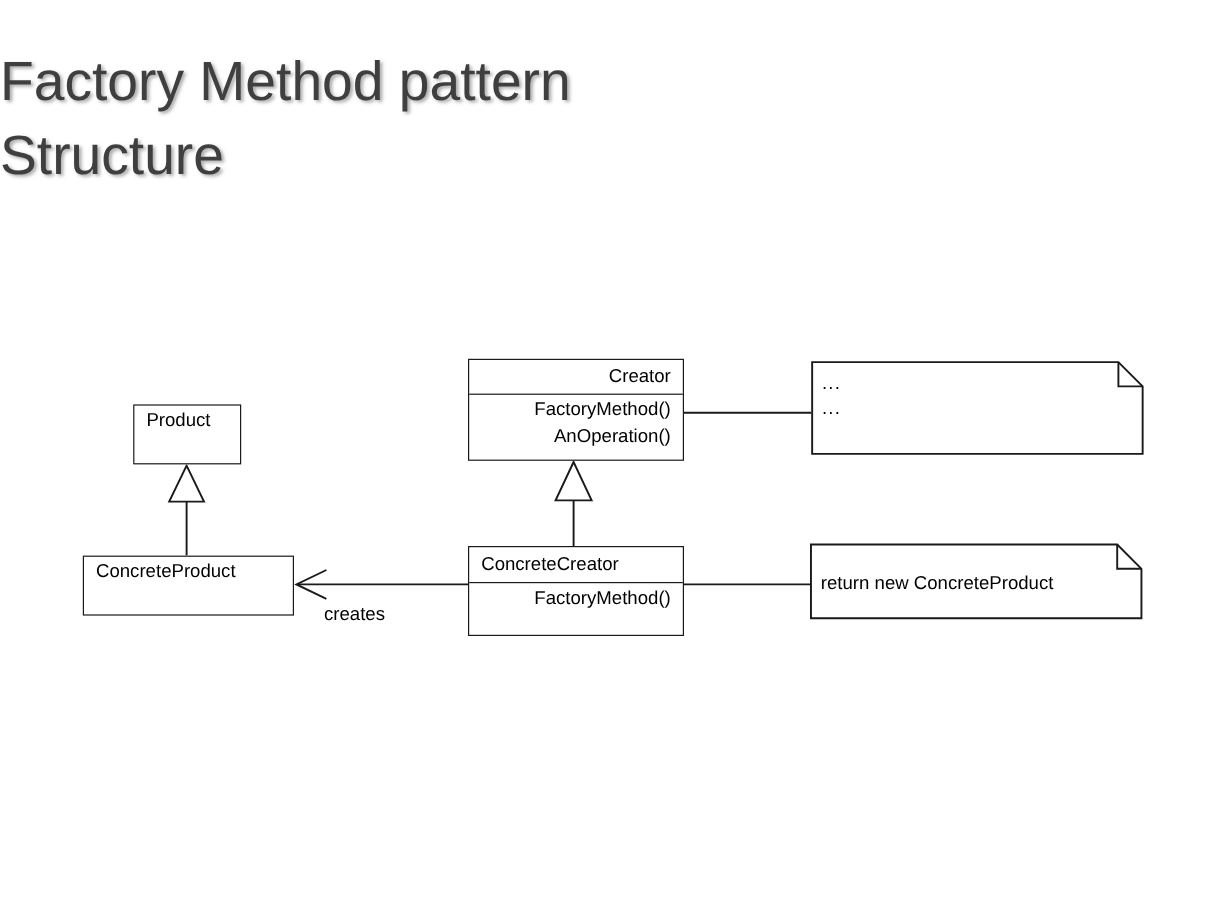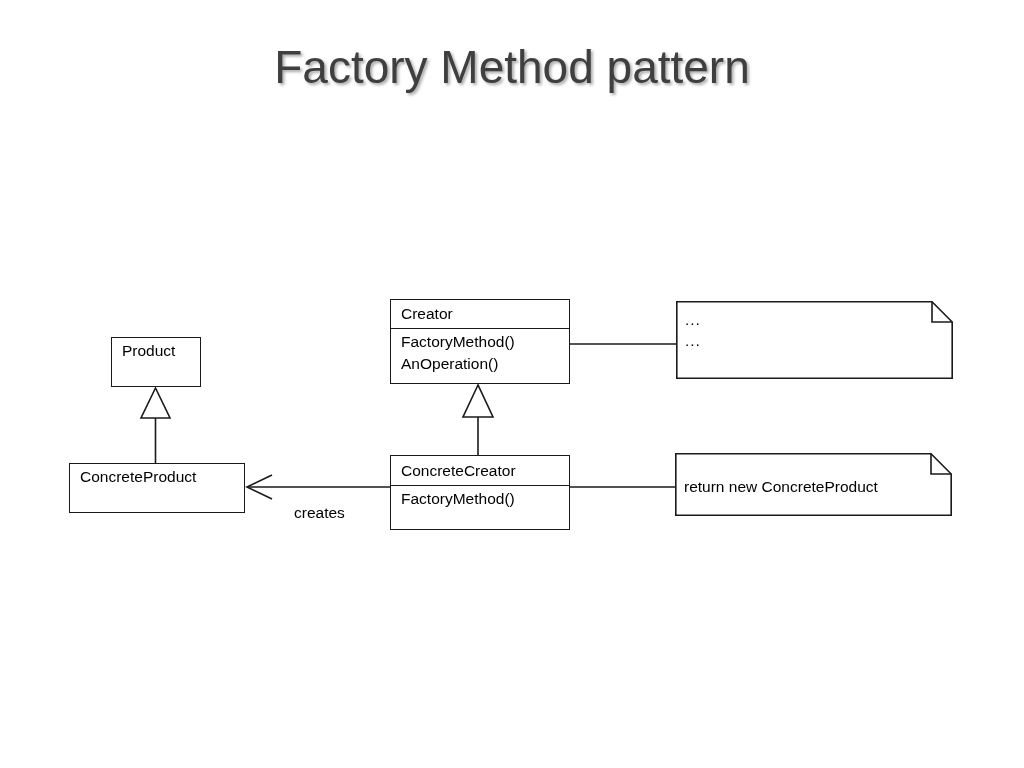--- a/index.html
+++ b/index.html
@@ -16,21 +16,21 @@
     font-family: "Liberation Sans", sans-serif;
     color: #000000;
   }
 
   
   .slide-title {
     position: absolute;
     left: 0;
     top: 36px;
     width: 1024px;
-    text-align: center;
+    text-align: left;
     font-size: 46px;
     line-height: 62px;
     font-weight: normal;
     color: #3f3f3f;
     text-shadow: 2px 2px 3px rgba(140,140,140,0.75);
     letter-spacing: 0px;
   }
   .slide-title .title-line { display: block; }
 
   
@@ -57,21 +57,21 @@
     color: #000000;
   }
   .uml-compartment {
     box-sizing: border-box;
     padding: 2px 10px;
     white-space: nowrap;
   }
   .compartment-divider {
     border-bottom: 1.6px solid #1a1a1a;
   }
-  .center { text-align: left; }
+  .center { text-align: right; }
   .left   { text-align: left; }
   .uml-row { line-height: 22px; }
 
   
   #box-product {
     left: 111px; top: 337px; width: 90px; height: 50px;
   }
   #box-concrete-product {
     left: 69px; top: 463px; width: 176px; height: 50px;
   }
@@ -106,27 +106,28 @@
   #note-concrete-creator { left: 675px; top: 453px; width: 253px; height: 63px; }
   #note-concrete-creator .note-text { top: 23px; }
 
   
   .edge-label {
     position: absolute;
     font-size: 15.5px;
     color: #000000;
     white-space: nowrap;
   }
-  #label-creates { left: 294px; top: 504px; text-align: center; }
+  #label-creates { left: 270px; top: 504px; text-align: center; }
 </style>
 </head>
 <body>
 
 <div class="slide-title">
   <span class="title-line">Factory Method pattern</span>
+  <span class="title-line">Structure</span>
 </div>
 
 <div id="diagram">
 
   <svg width="1024" height="768" viewBox="0 0 1024 768">
 
     <g>
       <polygon points="155.5,388 141,418 170,418" fill="#ffffff" stroke="#1a1a1a" stroke-width="1.6"></polygon>
       <line x1="155.5" y1="418" x2="155.5" y2="463" stroke="#1a1a1a" stroke-width="1.6"></line>
     </g>

